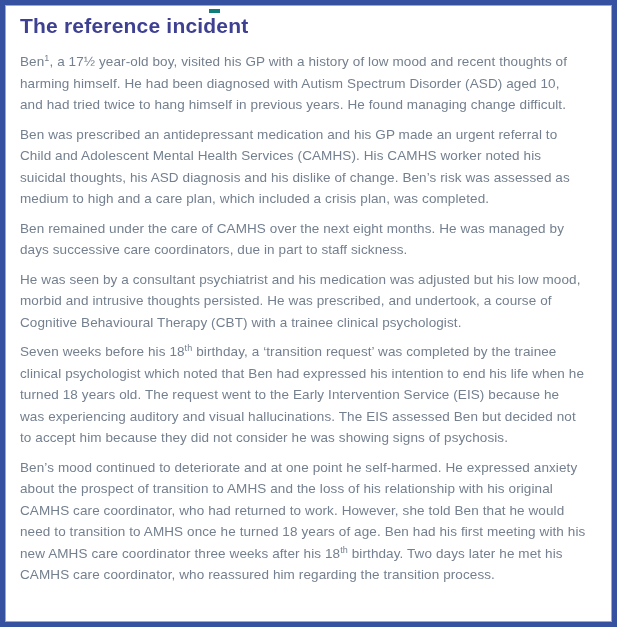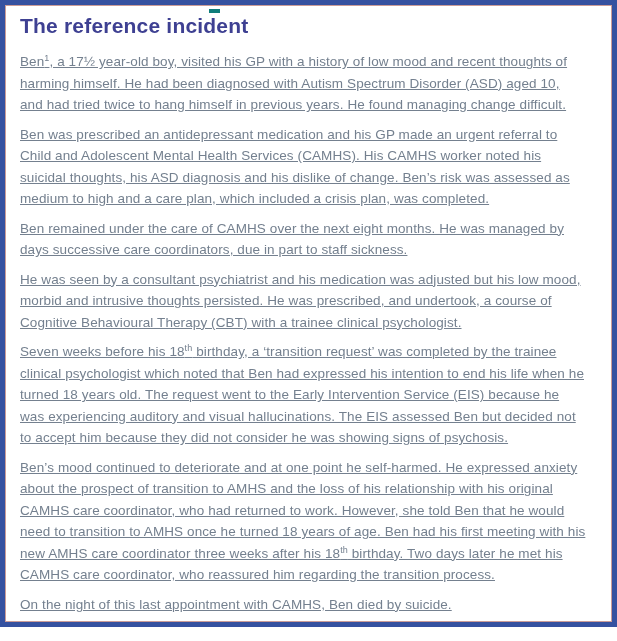--- a/index.html
+++ b/index.html
@@ -38,21 +38,20 @@
     font-weight:700;
     letter-spacing:0.2px;
     color:var(--c-title);
   }
   .body-text p{
     margin:0 0 8px 0;
     font-size:13.5px;
     line-height:21.5px;
     letter-spacing:0.1px;
     color:var(--c-body);
-    text-decoration:underline;
   }
   .body-text sup{
     font-size:9px;
     line-height:0;
     vertical-align:super;
   }
 </style>
 </head>
 <body>
 
@@ -60,16 +59,15 @@
   <div class="top-notch"></div>
   <div class="content">
     <h1 class="page-title">The reference incident</h1>
     <div class="body-text">
         <p><span>Ben</span><sup>1</sup><span>, a 17½ year-old boy, visited his GP with a history of low mood and recent thoughts of harming himself. He had been diagnosed with Autism Spectrum Disorder (ASD) aged 10, and had tried twice to hang himself in previous years. He found managing change difficult.</span></p>
         <p><span>Ben was prescribed an antidepressant medication and his GP made an urgent referral to Child and Adolescent Mental Health Services (CAMHS). His CAMHS worker noted his suicidal thoughts, his ASD diagnosis and his dislike of change. Ben’s risk was assessed as medium to high and a care plan, which included a crisis plan, was completed.</span></p>
         <p><span>Ben remained under the care of CAMHS over the next eight months.  He was managed by days successive care coordinators, due in part to staff sickness.</span></p>
         <p><span>He was seen by a consultant psychiatrist and his medication was adjusted but his low mood, morbid and intrusive thoughts persisted. He was prescribed, and undertook, a course of Cognitive Behavioural Therapy (CBT) with a trainee clinical psychologist.</span></p>
         <p><span>Seven weeks before his 18</span><sup>th</sup><span> birthday, a ‘transition request’ was completed by the trainee clinical psychologist which noted that Ben had expressed his intention to end his life when he turned 18 years old. The request went to the Early Intervention Service (EIS) because he was experiencing auditory and visual hallucinations. The EIS assessed Ben but decided not to accept him because they did not consider he was showing signs of psychosis.</span></p>
         <p><span>Ben’s mood continued to deteriorate and at one point he self-harmed. He expressed anxiety about the prospect of transition to AMHS and the loss of his relationship with his original CAMHS care coordinator, who had returned to work.  However, she told Ben that he would need to transition to AMHS once he turned 18 years of age. Ben had his first meeting with his new AMHS care coordinator three weeks after his 18</span><sup>th</sup><span> birthday. Two days later he met his CAMHS care coordinator, who reassured him regarding the transition process.</span></p>
-        <p><span>On the night of this last appointment with CAMHS, Ben died by suicide.</span></p>
       </div>
   </div>
 </div>
 
 </body></html>

